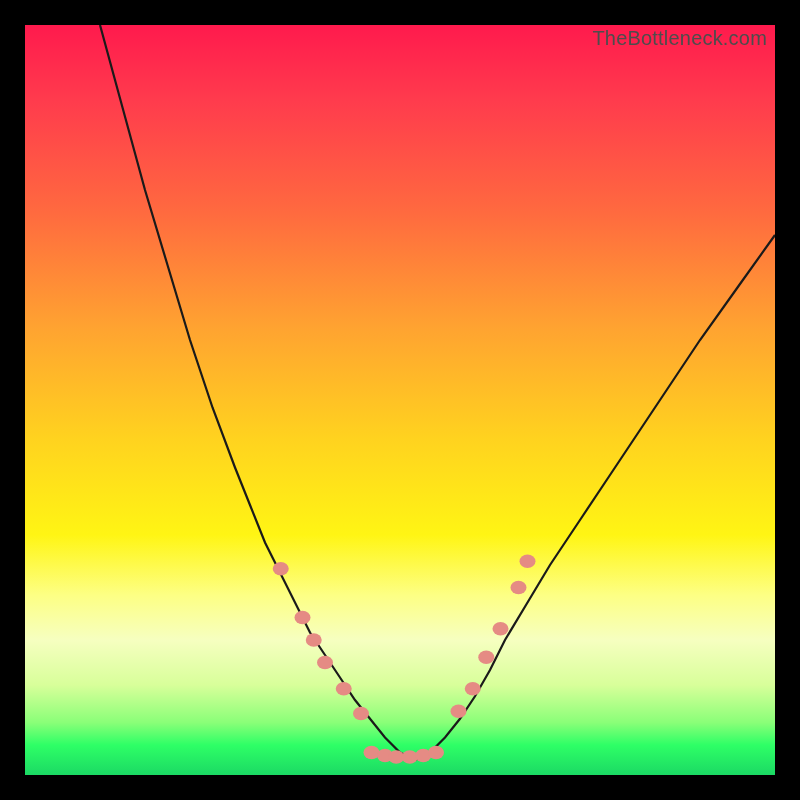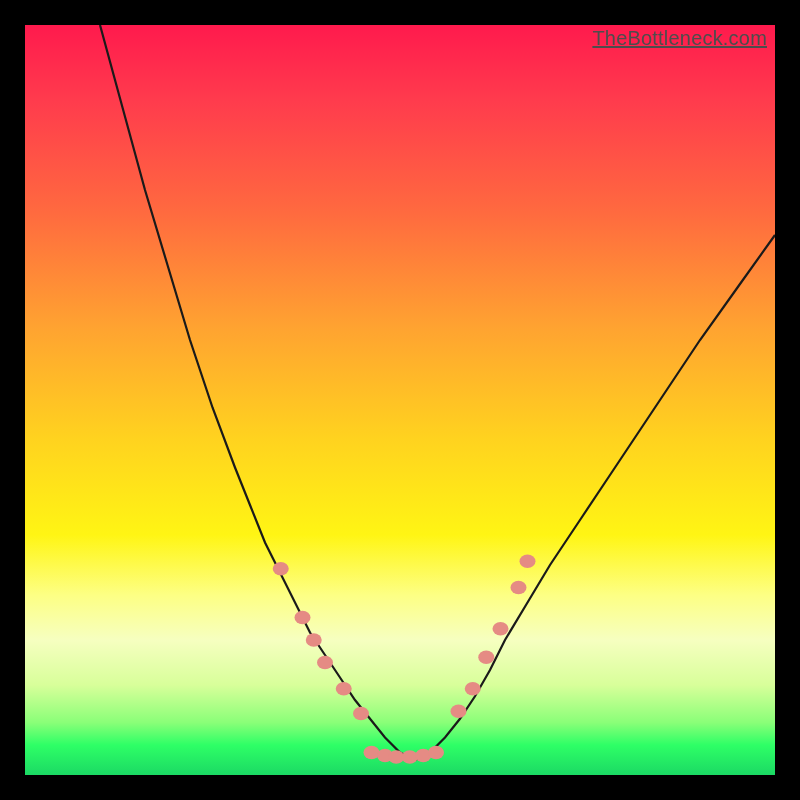--- a/index.html
+++ b/index.html
@@ -39,21 +39,20 @@
     overflow: hidden;
   }
   .watermark {
     position: absolute;
     top: 2px;
     right: 8px;
     font-size: 20px;
     font-weight: 500;
     color: #4d4d4d;
     letter-spacing: 0.2px;
-    text-decoration: underline;
   }
   svg.curves {
     position: absolute;
     left: 0; top: 0;
     width: 750px;
     height: 750px;
     pointer-events: none;
   }
   .curve {
     fill: none;

